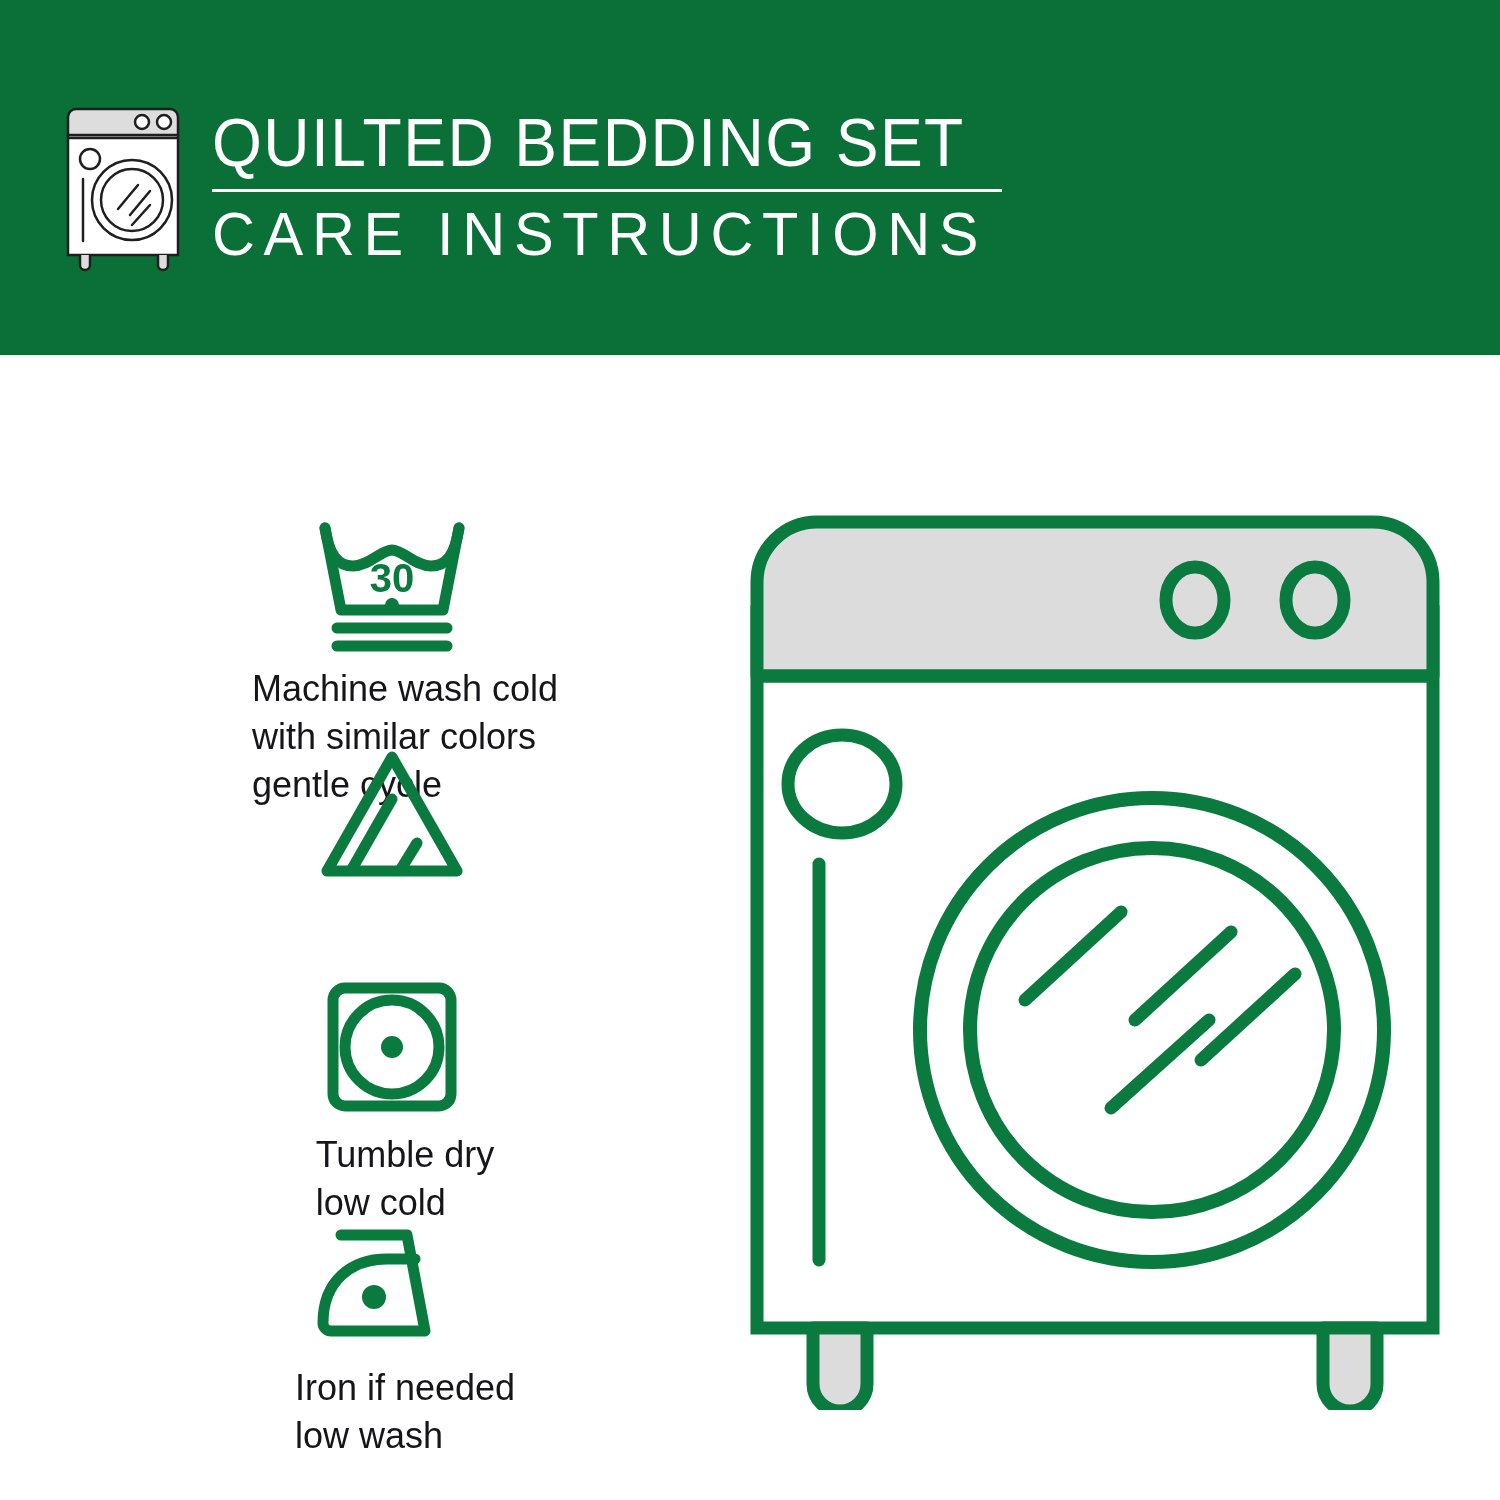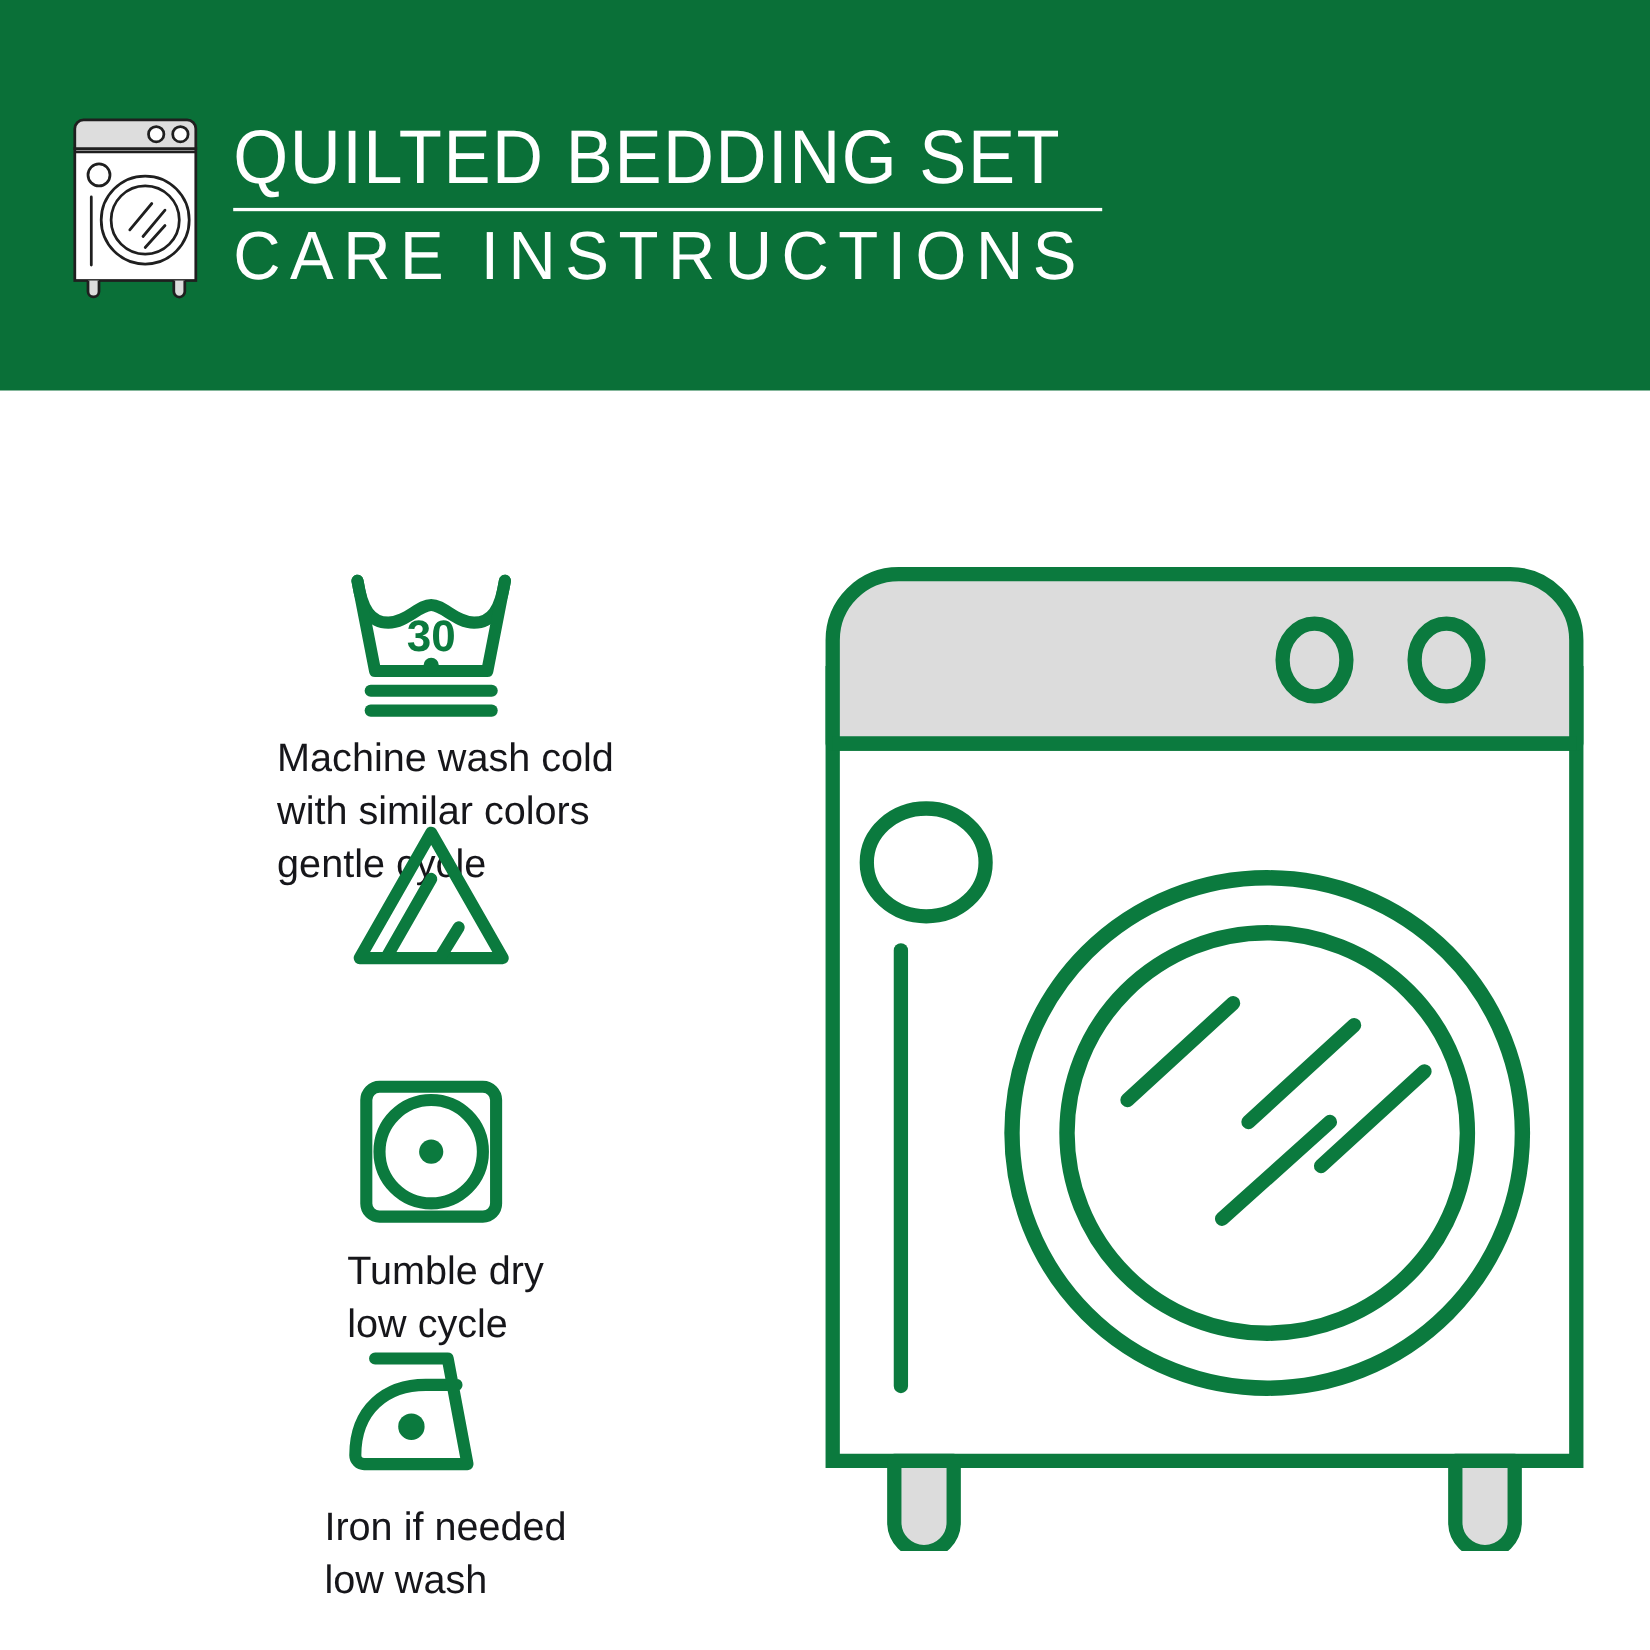--- a/index.html
+++ b/index.html
@@ -197,21 +197,21 @@
       <div class="care-symbol">
         <svg viewBox="0 0 170 150" width="170" height="150">
           <g fill="none" stroke="#0b7a3e" stroke-width="11" stroke-linecap="round" stroke-linejoin="round">
             <rect x="26" y="12" width="118" height="118" rx="12" ry="12"></rect>
             <circle cx="85" cy="71" r="47"></circle>
           </g>
           <circle cx="85" cy="71" r="11" fill="#0b7a3e"></circle>
         </svg>
       </div>
       <div class="care-text">Tumble dry
-low cycle</div>
+low cold</div>
     </div>
 
     <div class="care-row">
       <div class="care-symbol">
         <svg viewBox="0 0 170 150" width="170" height="150">
           <g fill="none" stroke="#0b7a3e" stroke-width="11" stroke-linecap="round" stroke-linejoin="round">
             <path d="M34 26 H100 L118 122 H24 A8 8 0 0 1 16 114
                      C16 72 44 50 80 50 H108"></path>
           </g>
           <circle cx="67" cy="88" r="12" fill="#0b7a3e"></circle>

